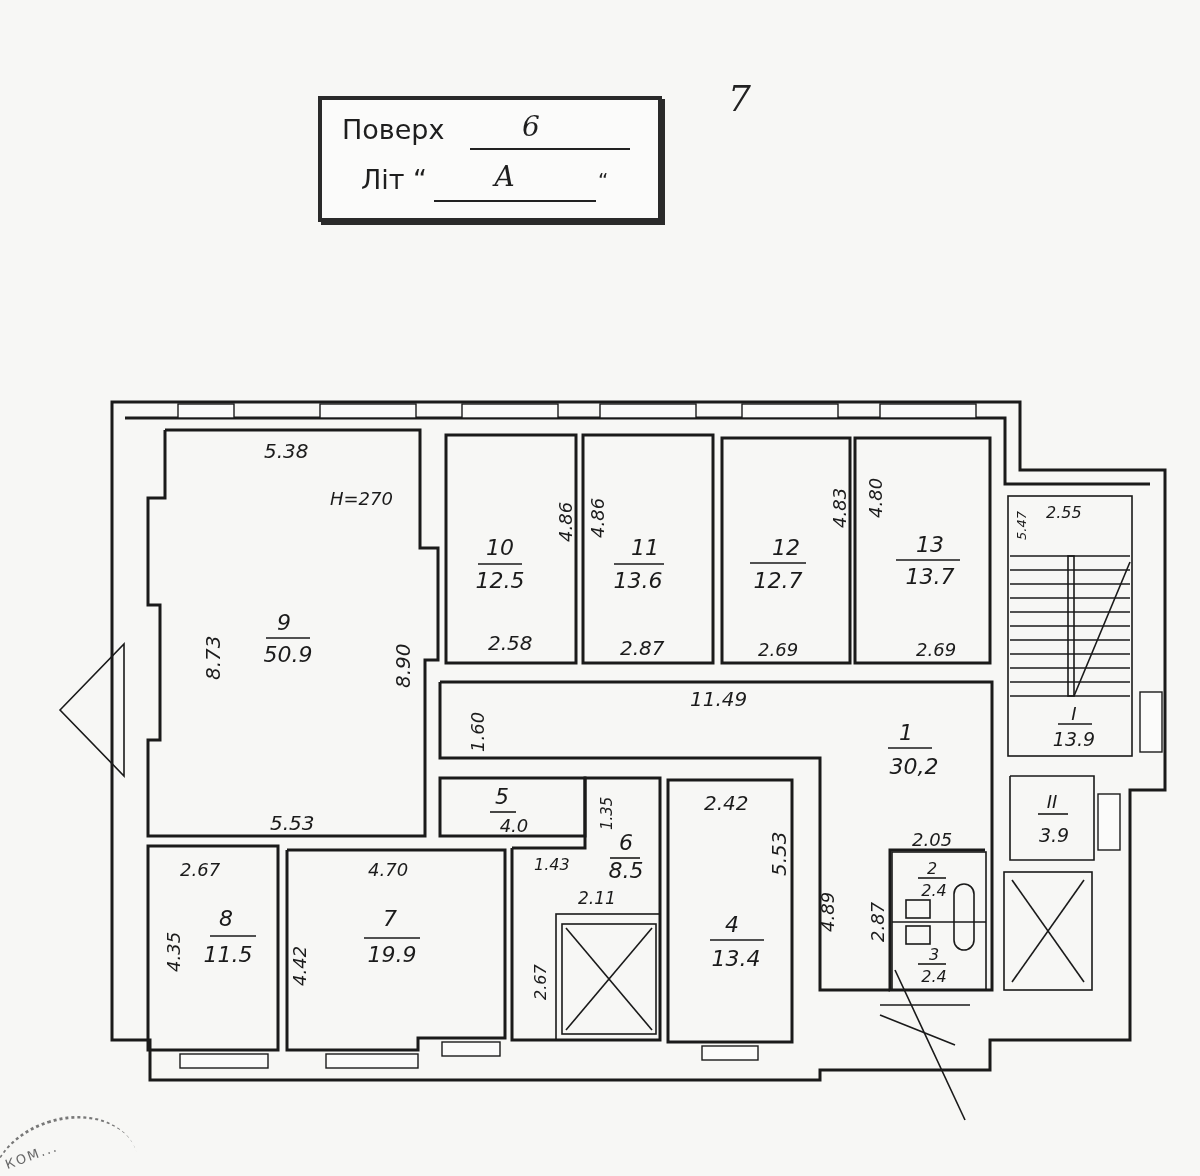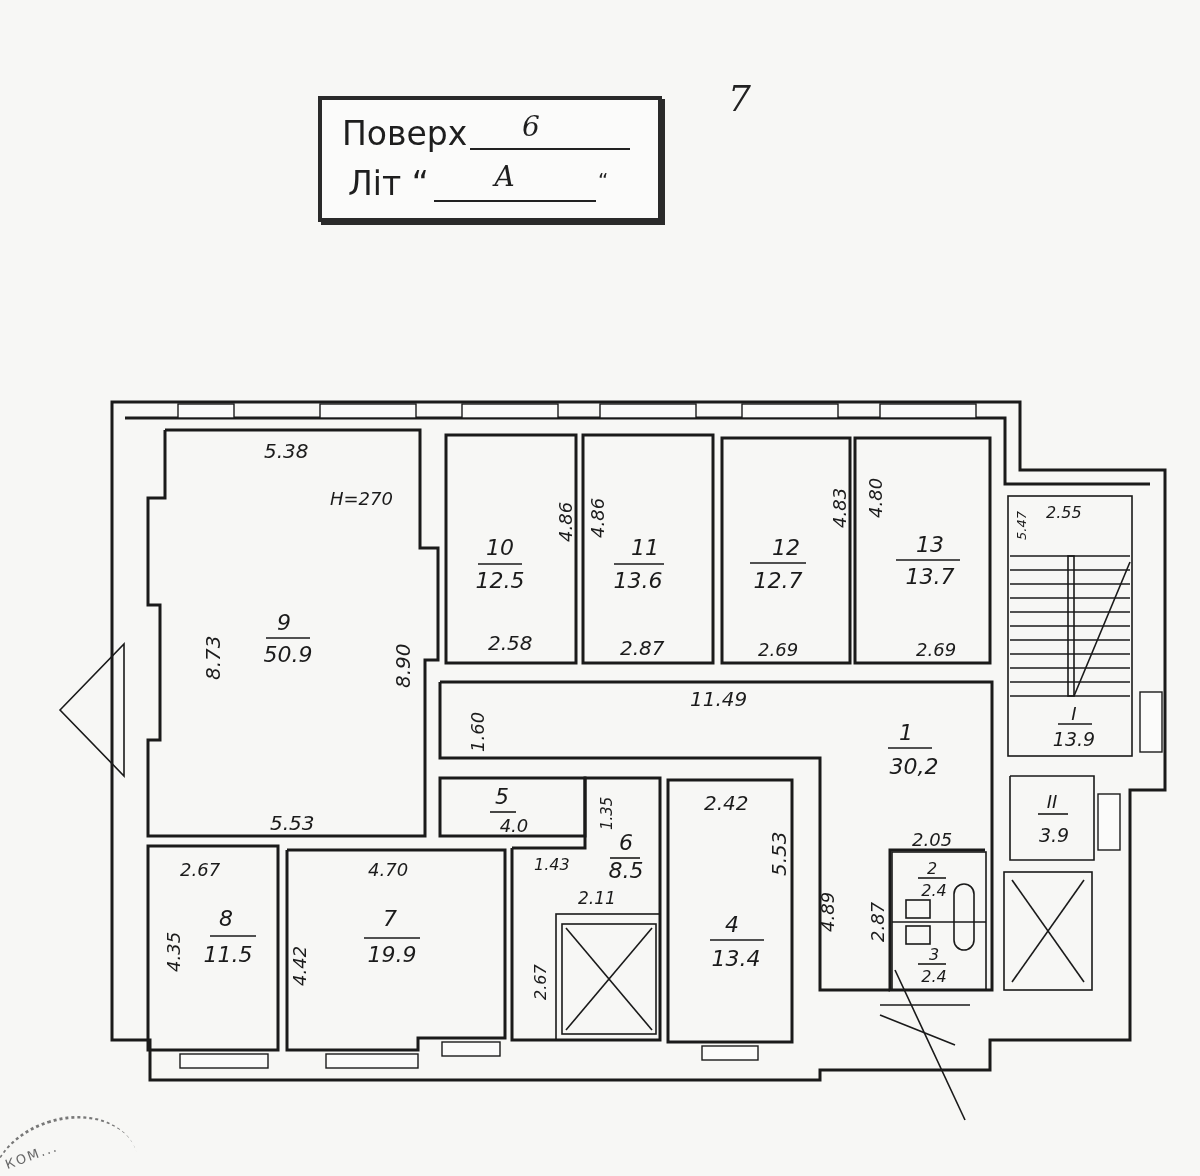--- a/index.html
+++ b/index.html
@@ -9,37 +9,37 @@
   .wall { fill: none; stroke: #1a1a1a; stroke-width: 3; }
   .thin { fill: none; stroke: #1a1a1a; stroke-width: 1.6; }
   .win  { fill: #fbfbfa; stroke: #1a1a1a; stroke-width: 1.4; }
   .hand { font-family: "DejaVu Sans", sans-serif; font-style: italic; fill: #1b1b1b; }
   .num  { font-size: 22px; }
   .dim  { font-size: 20px; }
   .title-box {
     position: absolute; left: 318px; top: 96px; width: 336px; height: 118px;
     border: 4px solid #2a2a2a; box-shadow: 3px 3px 0 #2a2a2a; background: #fbfbfa;
   }
-  .tb-row { position: absolute; left: 20px; font-size: 33px; color: #1e1e1e; font-family: "DejaVu Sans", sans-serif; }
+  .tb-row { position: absolute; left: 20px; font-size: 27px; color: #1e1e1e; font-family: "DejaVu Sans", sans-serif; }
   .tb-line { position: absolute; border-bottom: 2.5px solid #222; }
   .tb-val { position: absolute; font-style: italic; font-size: 28px; color: #1e1e1e; font-family: "DejaVu Serif", serif; }
   .page-no { position: absolute; left: 728px; top: 78px; font-size: 36px; font-style: italic; color: #222; font-family: "DejaVu Serif", serif; }
   .stamp { position: absolute; left: -10px; top: 1118px; width: 150px; height: 110px; border-top: 3px dotted #777; border-radius: 60% 60% 0 0; transform: rotate(-18deg); }
   .stamp-text { position: absolute; left: 4px; top: 1148px; font-size: 13px; color: #666; transform: rotate(-20deg); letter-spacing: 2px; font-family: "DejaVu Sans", sans-serif; }
 </style>
 </head>
 <body>
 
 <div id="stage">
 
   <div class="title-box">
     <span class="tb-row" style="top:14px;">Поверх</span>
     <span class="tb-line" style="left:148px; top:48px; width:160px;"></span>
     <span class="tb-val" style="left:200px; top:10px;">6</span>
-    <span class="tb-row" style="left:26px; top:64px;text-align:center;">Літ “</span>
+    <span class="tb-row" style="left:39px; top:64px;text-align:center;">Літ “</span>
     <span class="tb-line" style="left:112px; top:100px; width:162px;"></span>
     <span class="tb-val" style="left:172px; top:60px;">А</span>
     <span class="tb-row" style="left:276px; top:68px; font-size:20px;">“</span>
   </div>
 
   <span class="page-no">7</span>
 
   <div class="stamp"></div>
   <span class="stamp-text">КОМ...</span>
 

